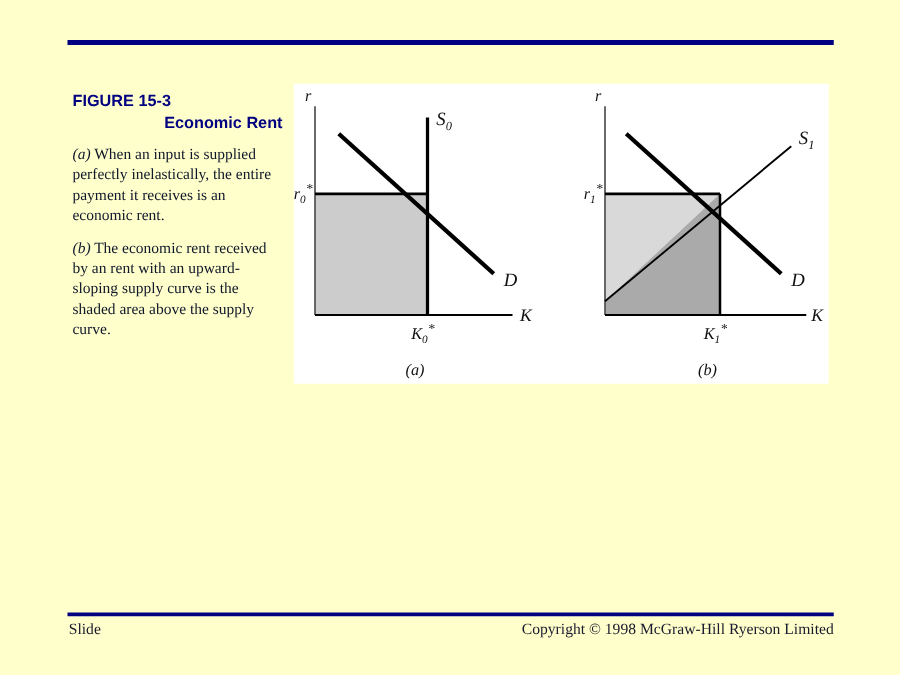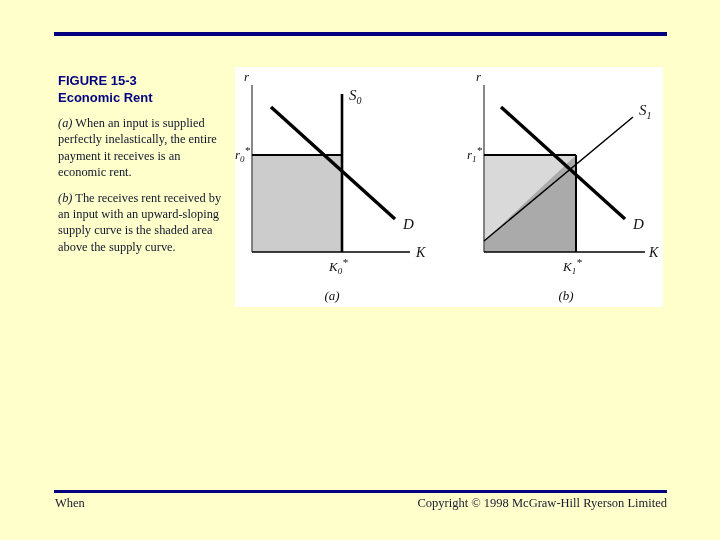--- a/index.html
+++ b/index.html
@@ -39,21 +39,21 @@
     width: 168px;
   }
   .fig-title {
     font-family: "Liberation Sans", sans-serif;
     font-weight: bold;
     font-size: 13px;
     color: #000080;
     line-height: 17px;
     letter-spacing: 0px;
   }
-  .fig-title .line2 { display: block; }
+  .fig-title .line2 { display: block; text-align: right; }
   .body-para {
     font-family: "Liberation Serif", serif;
     font-size: 12.4px;
     color: #0f172a;
     line-height: 16.4px;
     margin-top: 9px;
     text-align: left;
   }
   .body-para i { font-style: italic; }
   
@@ -106,21 +106,21 @@
     <div class="fig-title">
       <span>FIGURE 15-3</span>
       <span class="line2">Economic Rent</span>
     </div>
 
     <div class="body-para">
       <i>(a)</i><span> When an input is supplied perfectly inelastically, the entire payment it receives is an economic rent.</span>
     </div>
 
     <div class="body-para">
-      <i>(b)</i><span> The receives rent received by an input with an upward-sloping supply curve is the shaded area above the supply curve.</span>
+      <i>(b)</i><span> The economic rent received by an rent with an upward-sloping supply curve is the shaded area above the supply curve.</span>
     </div>
   </div>
 
   <div class="figure">
     <svg width="428" height="240" viewBox="0 0 428 240" xmlns="http://www.w3.org/2000/svg">
 
       <g>
 
         <rect x="17" y="88" width="90" height="97" fill="#CCCCCC"></rect>
 
@@ -173,16 +173,16 @@
         <text x="232" y="92" font-family="Liberation Serif, serif" font-size="13" font-style="italic" fill="#111111">r<tspan font-size="9" dy="3">1</tspan><tspan font-size="11" dy="-8">*</tspan></text>
         <text x="328" y="204" font-family="Liberation Serif, serif" font-size="13" font-style="italic" fill="#111111">K<tspan font-size="9" dy="3">1</tspan><tspan font-size="11" dy="-8">*</tspan></text>
 
         <text x="331" y="233" font-family="Liberation Serif, serif" font-size="13" font-style="italic" fill="#111111" text-anchor="middle">(b)</text>
       </g>
 
     </svg>
   </div>
 
   <div class="bottom-rule"></div>
-  <div class="footer-left">When</div>
+  <div class="footer-left">Slide</div>
   <div class="footer-right">Copyright © 1998 McGraw-Hill Ryerson Limited</div>
 
 </div>
 
 </body></html>

